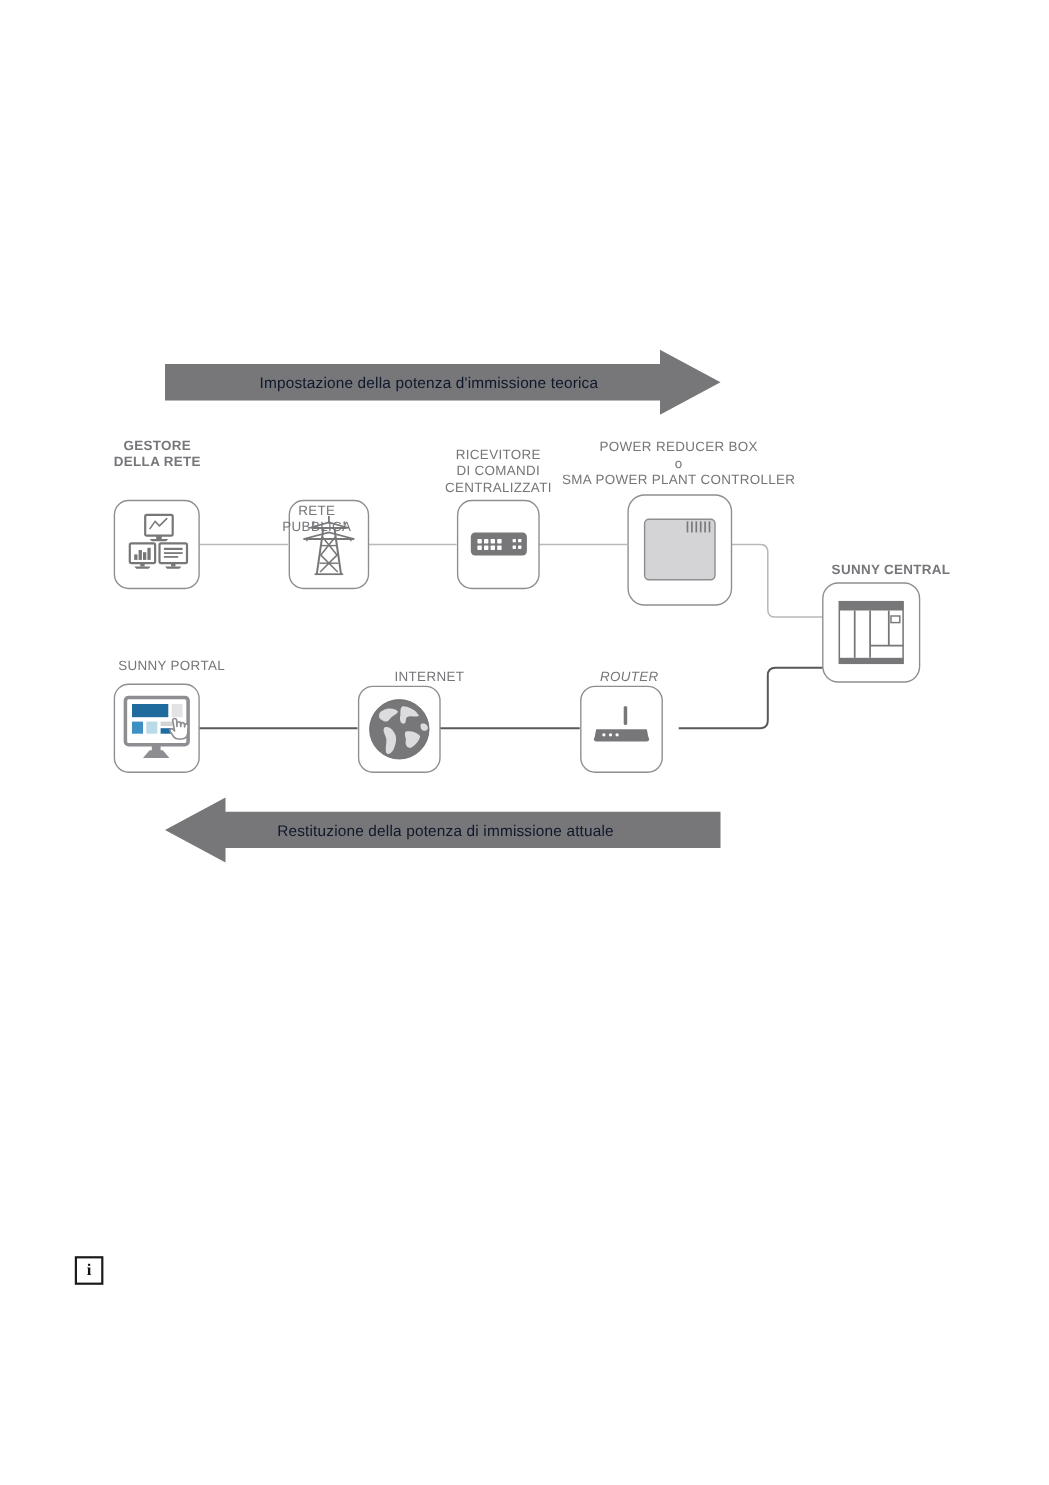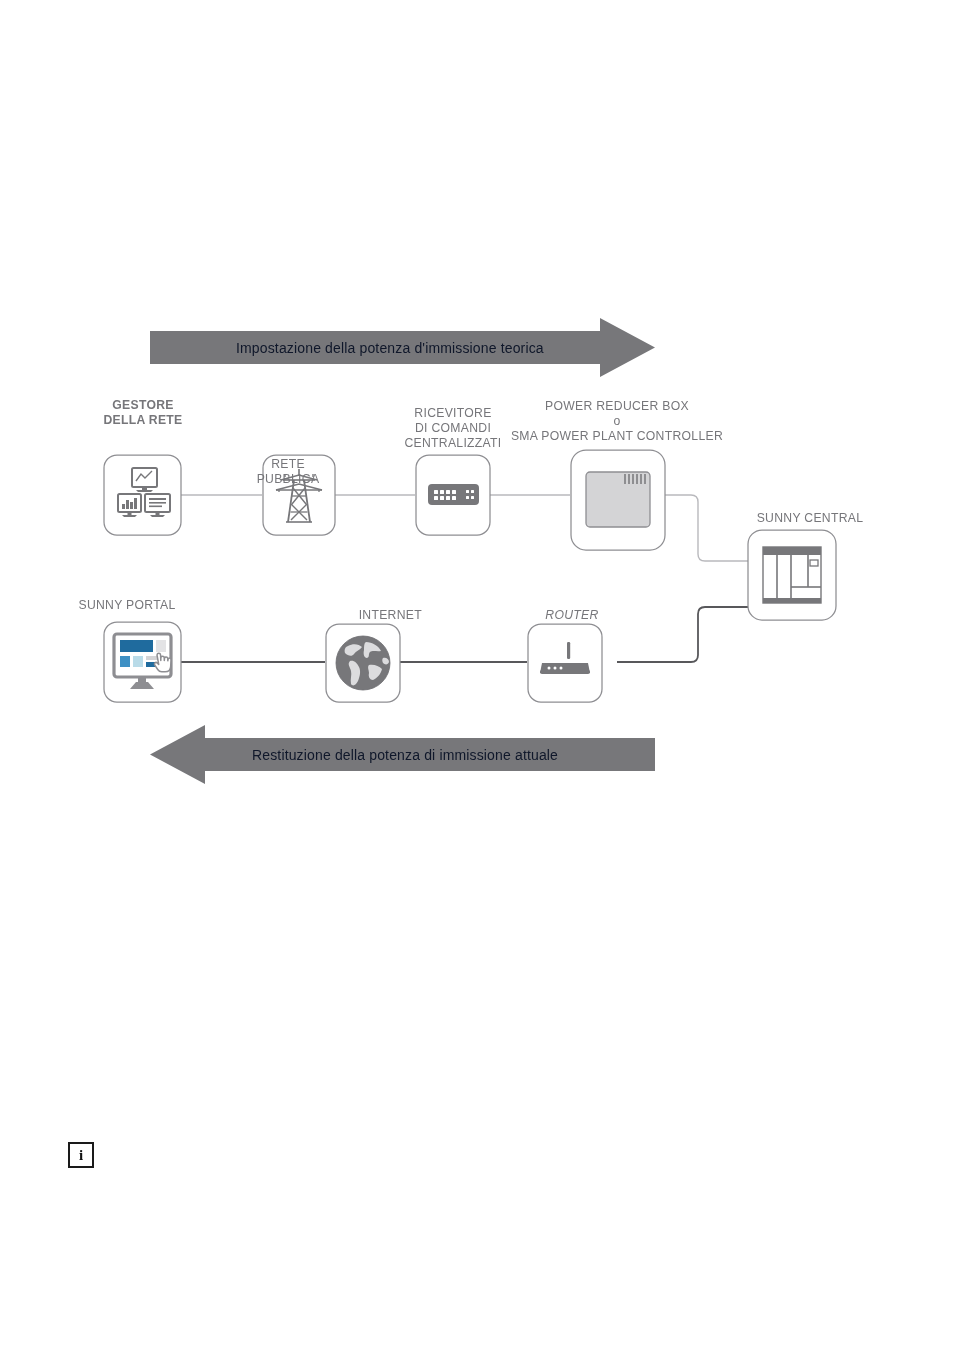--- a/index.html
+++ b/index.html
@@ -70,22 +70,22 @@
     color: #76767a;
     text-align: center;
     white-space: pre-line;
     font-family: "Liberation Sans", sans-serif;
   }
 
   #label-gestore      { left: 73px;  top: 398px;  width: 140px; font-weight: bold; }
   #label-rete         { left: 228px; top: 421px;  width: 120px; margin-top: 36px; }
   #label-ricevitore   { left: 393px; top: 406px;  width: 120px; }
   #label-prb          { left: 482px; top: 399px;  width: 270px; }
-  #label-sunnycentral { left: 715px; top: 511px;  width: 190px; }
-  #label-sunnyportal  { left: 57px;  top: 598px;  width: 140px; }
+  #label-sunnycentral { left: 715px; top: 511px;  width: 190px; font-weight: bold; }
+  #label-sunnyportal  { left: 86px;  top: 598px;  width: 140px; }
   #label-internet     { left: 302px; top: 608px;  width: 120px; text-align: right; }
   #label-router       { left: 512px; top: 608px;  width: 120px; font-style: italic; }
 
   
   #info-icon {
     position: absolute;
     left: 68px;
     top: 1142px;
     width: 26px;
     height: 26px;

